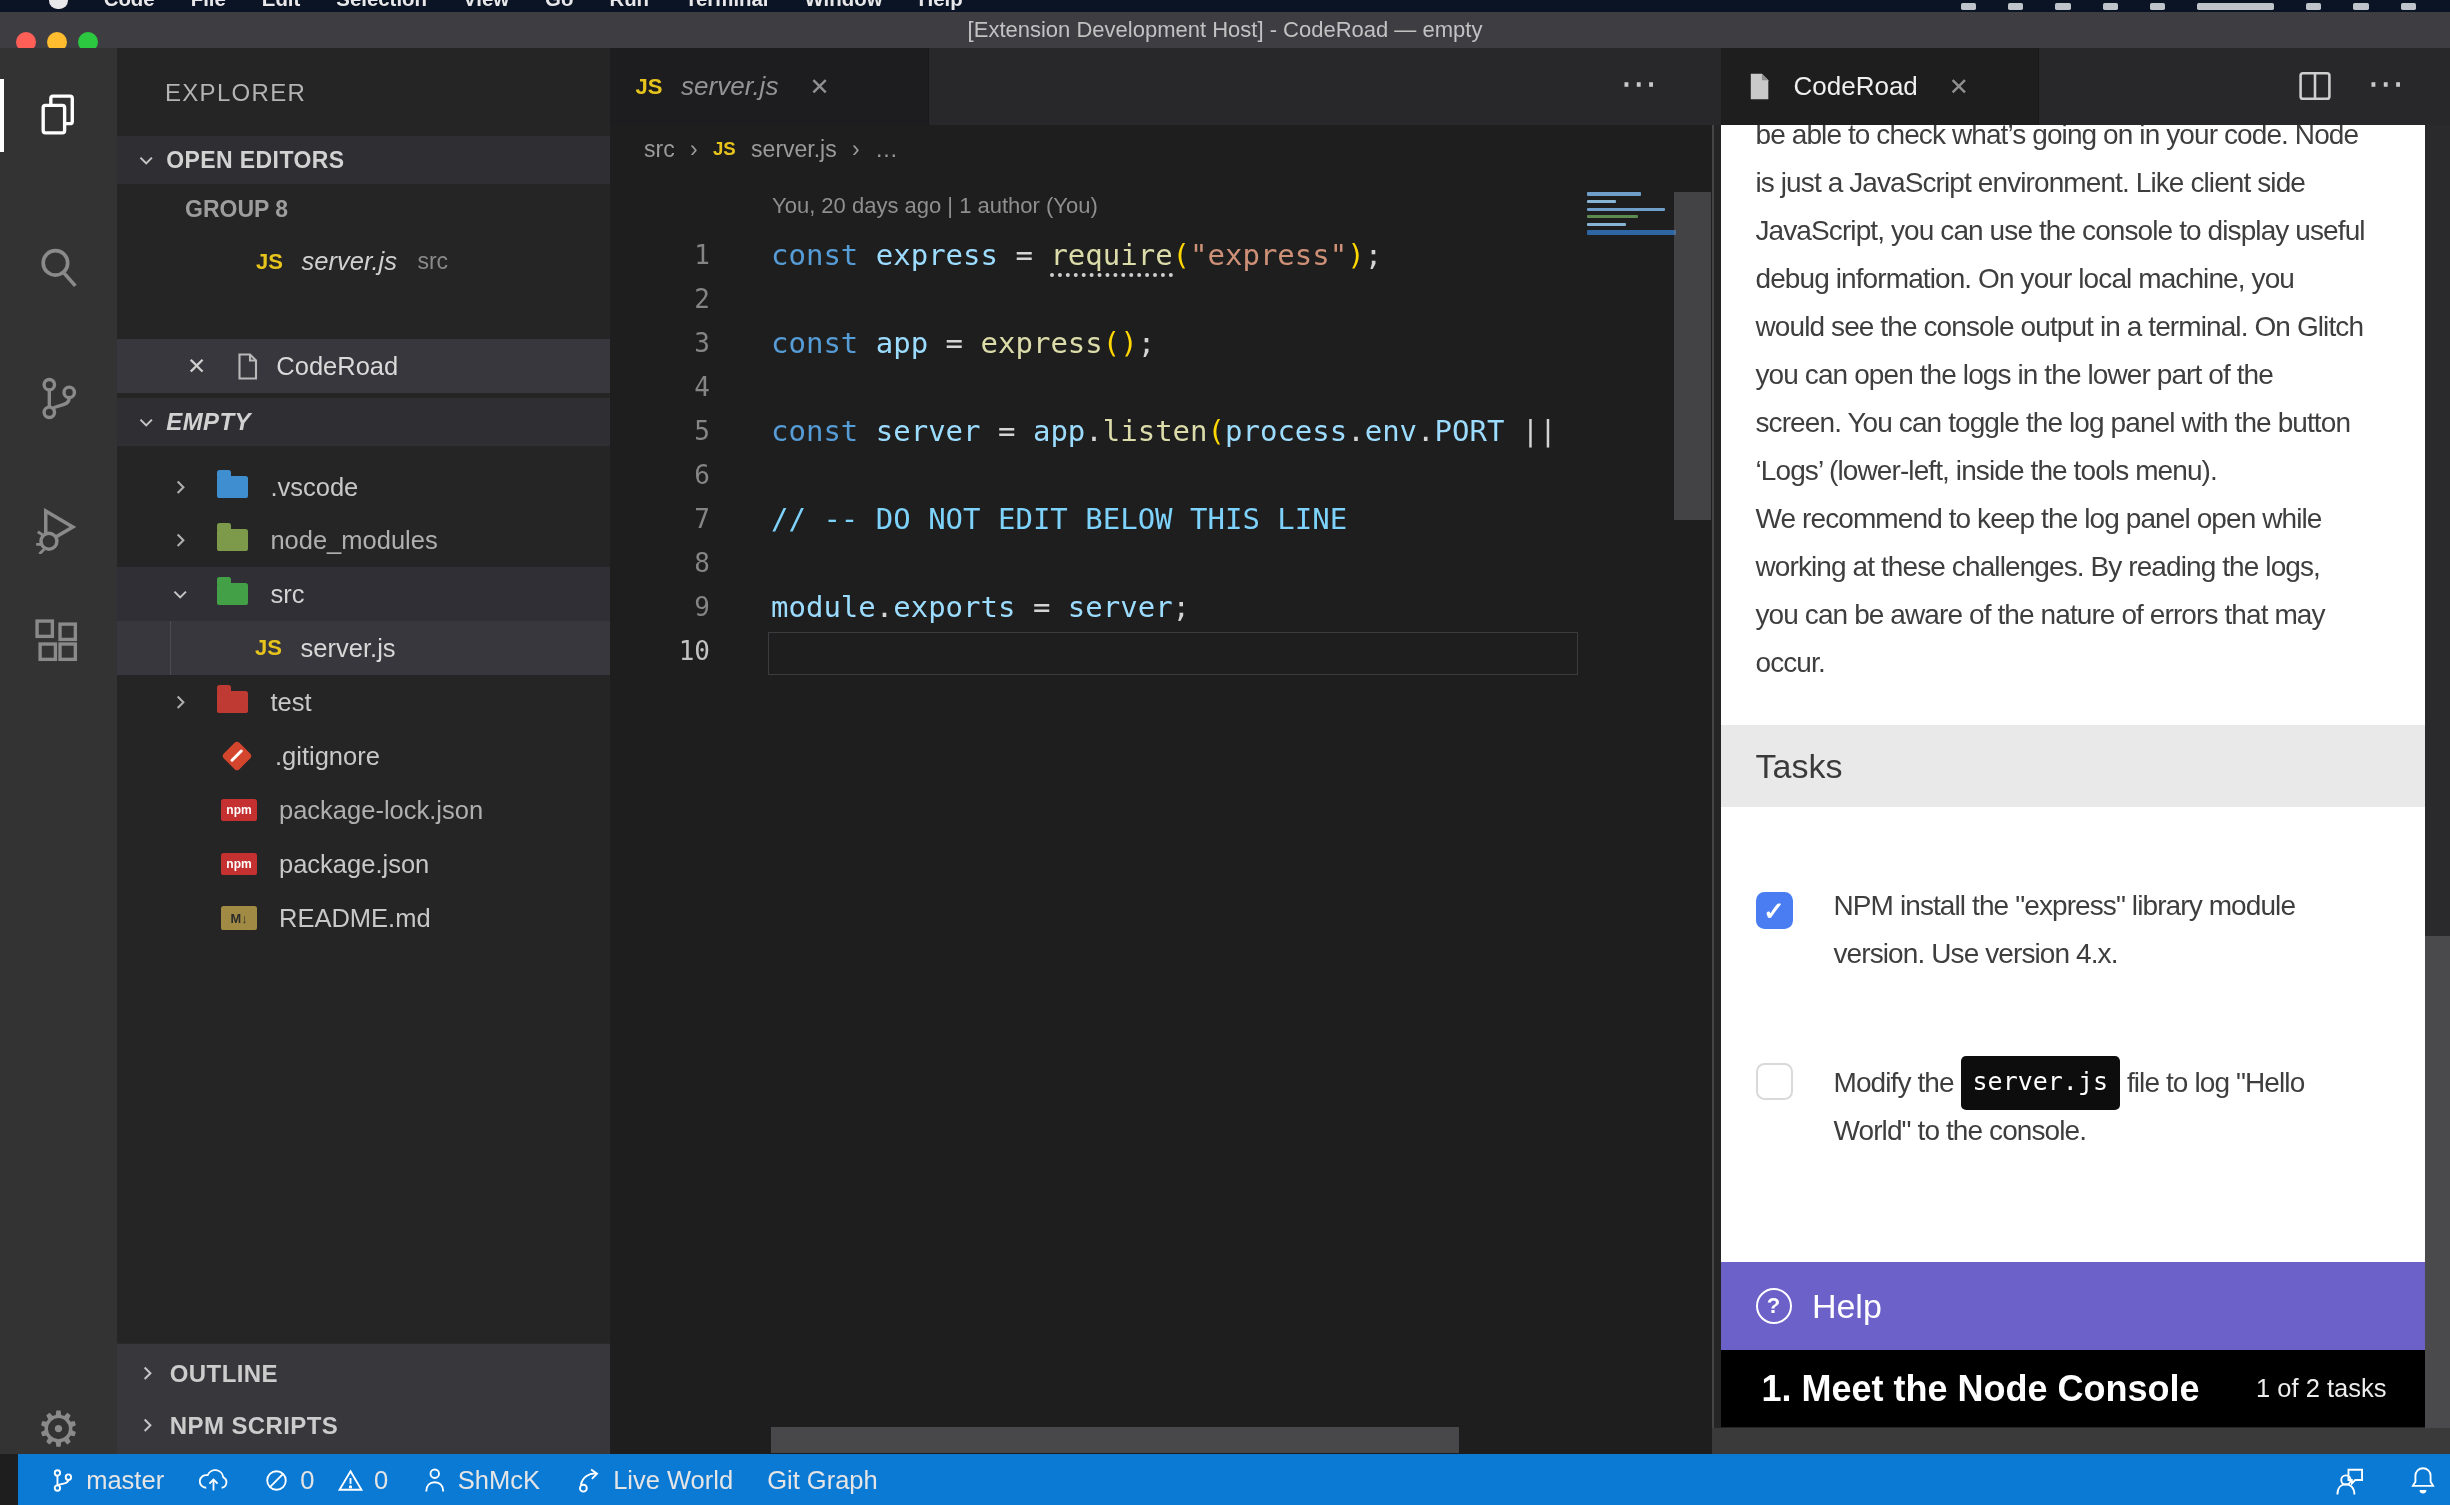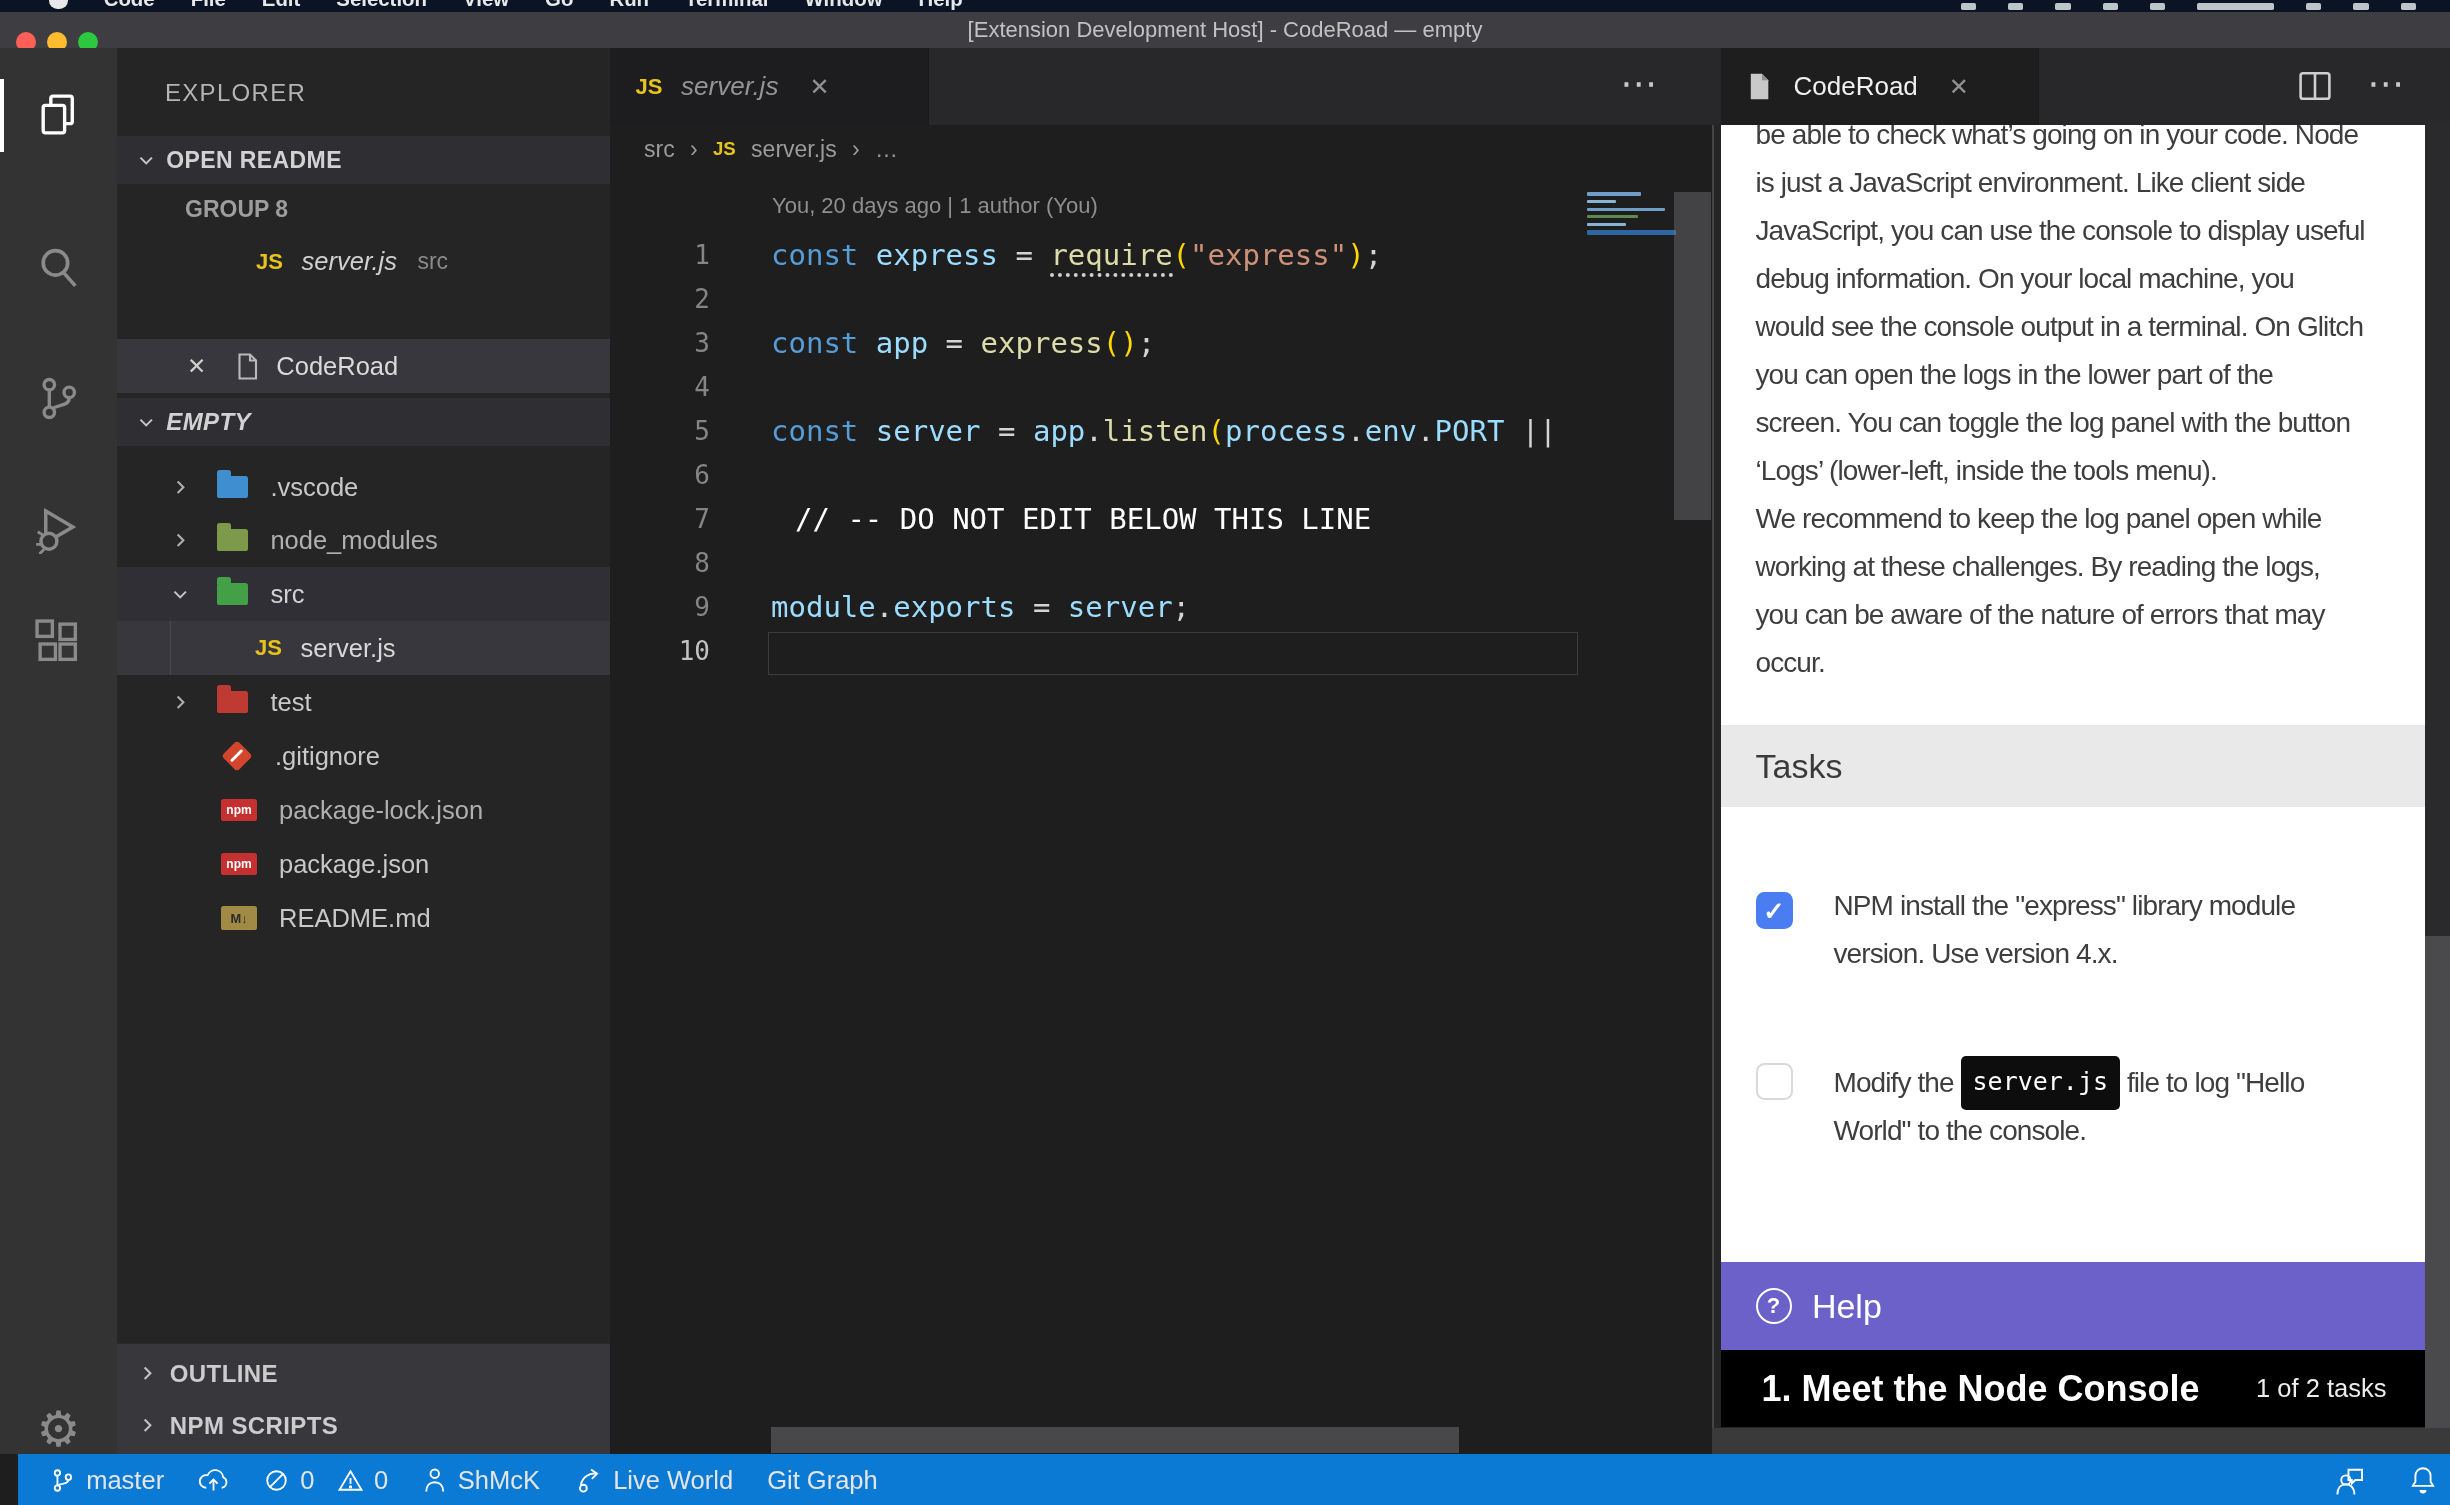--- a/index.html
+++ b/index.html
@@ -53,21 +53,21 @@
   .more-dots{color:#c9c9c9;font-size:37px;letter-spacing:1.7px;}
   .breadcrumb{position:absolute;left:34px;top:77px;height:48px;display:flex;align-items:center;gap:15.3px;
       color:#9b9b9b;font-size:23px;}
   .codelens{position:absolute;left:162px;top:145px;color:#8f8f8f;font-size:22px;}
   .codearea{position:absolute;left:0;top:185px;width:100%;}
   .cl{display:flex;height:44px;align-items:center;font-family:"DejaVu Sans Mono",monospace;font-size:29px;white-space:pre;}
   .cl .num{flex:0 0 100px;text-align:right;color:#858585;font-size:26px;}
   .cl .code{margin-left:61px;}
   .tk.kw{color:#569cd6;} .tk.var{color:#9cdcfe;} .tk.fn{color:#dcdcaa;}
   .tk.fnu{color:#dcdcaa;border-bottom:4.3px dotted #cfcfcf;padding-bottom:0.9px;}
-  .tk.str{color:#ce9178;} .tk.br{color:#ffd700;} .tk.op{color:#d4d4d4;} .tk.cm{color:#ffffff;margin-left:24px;}
+  .tk.str{color:#ce9178;} .tk.br{color:#ffd700;} .tk.op{color:#d4d4d4;} .tk.cm{color:#7dd3fc;}
   .curline{position:absolute;left:158px;top:584px;width:808px;height:41px;border:1.7px solid #3c3c40;}
   .minimap{position:absolute;left:977px;top:141px;width:89px;height:153px;}
   .mm{position:absolute;height:3.4px;border-radius:0.9px;}
   .vthumb{position:absolute;left:1064px;top:144px;width:37px;height:328px;background:rgba(130,130,135,.38);}
   .hscroll{position:absolute;left:161px;top:1379px;width:688px;height:25.5px;background:#48484b;}
 
   
   .panel{left:1712px;top:48px;width:738px;height:1406px;background:#252526;overflow:hidden;}
   .panel-border{position:absolute;left:0;top:0;width:1.7px;height:100%;background:#454547;}
   .panel .tabbar{background:#28282b;}
@@ -182,21 +182,21 @@
   </div>
 </div>
 
 <div class="abs sidebar">
   <div class="sb-title">EXPLORER</div>
 
   <div class="sb-sec" style="top:88px;">
     <svg class="chev" style="margin-left:18.7px;" width="20.4" height="20.4" viewBox="0 0 16 16">
         <polyline points="3.5,6 8,10.5 12.5,6" fill="none" stroke="#c5c5c5" stroke-width="1.6"></polyline>
       </svg>
-    <span style="margin-left:10.2px;">OPEN README</span>
+    <span style="margin-left:10.2px;">OPEN EDITORS</span>
   </div>
 
   <div class="srow" style="top:136px;height:51px;font-weight:bold;color:#9d9d9d;font-size:23px;">
     <span style="margin-left:68px;">GROUP 8</span>
   </div>
 
   <div class="srow" style="top:187px;height:53px;">
     <span class="jsbadge" style="margin-left:139px;">JS</span>
     <span style="margin-left:18.7px;font-style:italic;color:#d0d0d0;">server.js</span>
     <span style="margin-left:20.4px;color:#8a8a8a;font-size:23px;">src</span>

